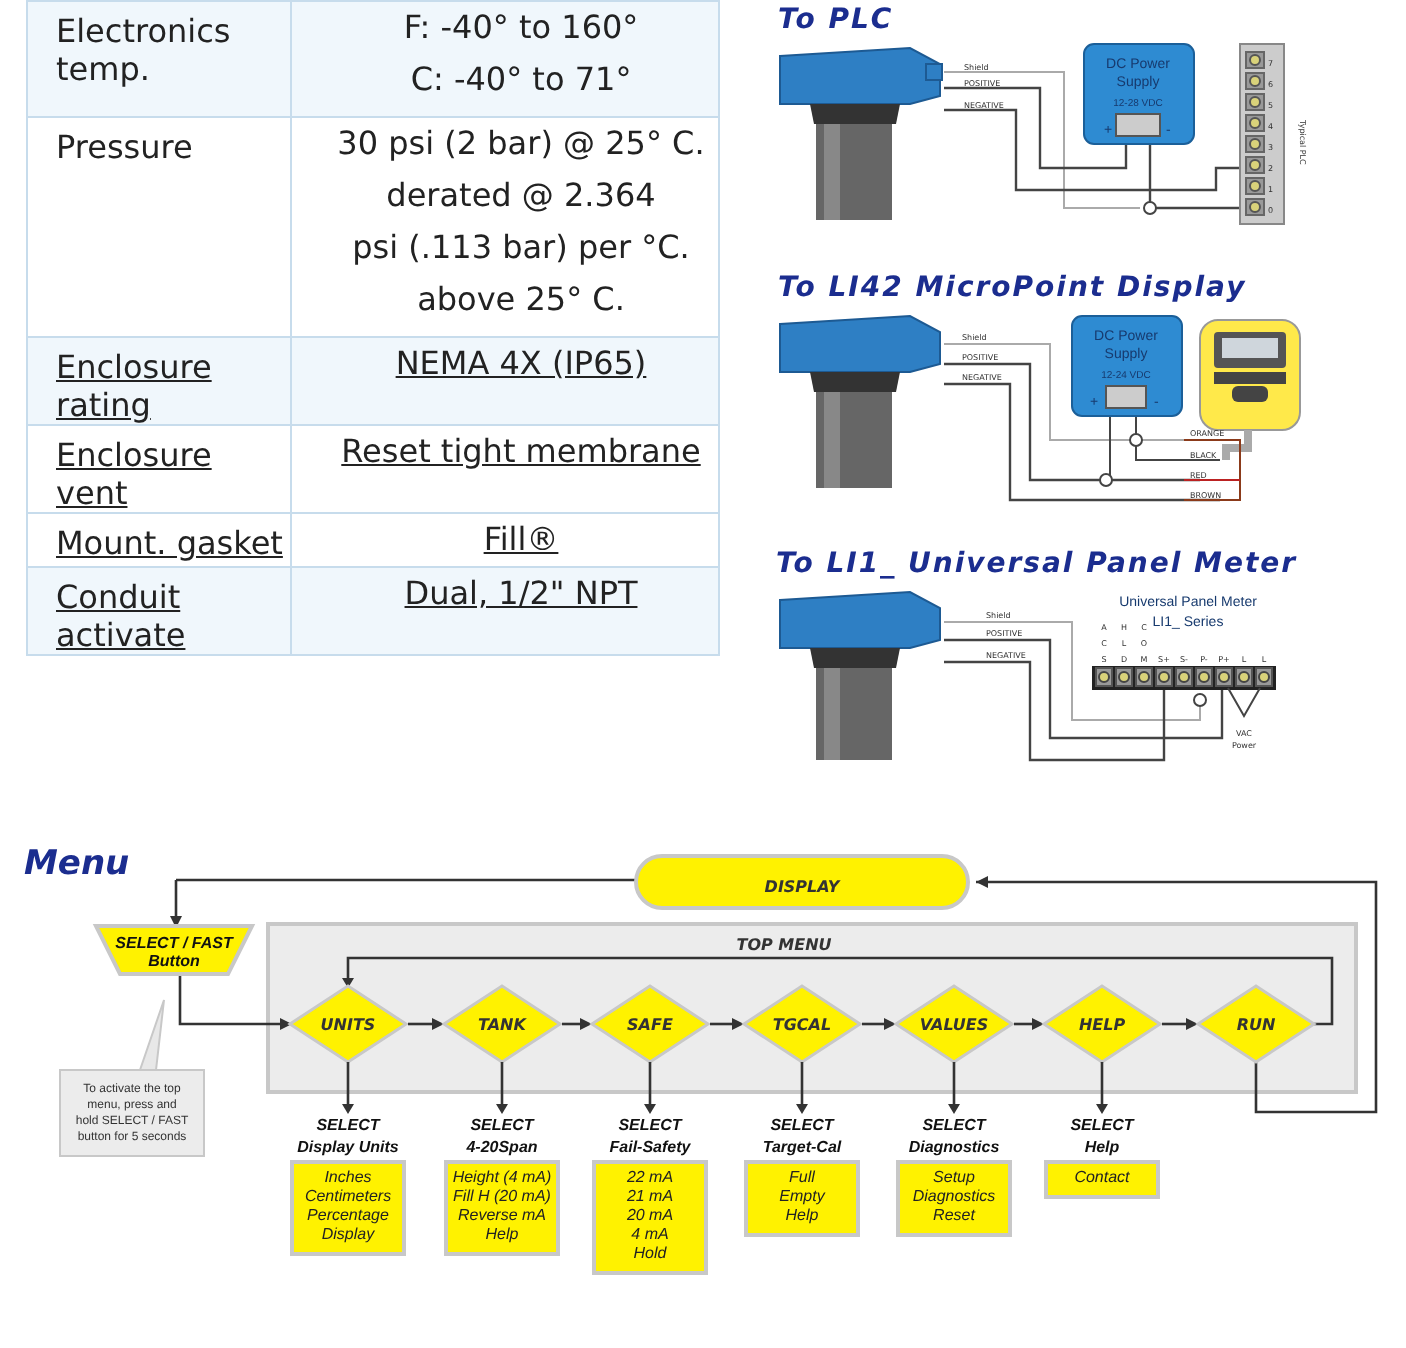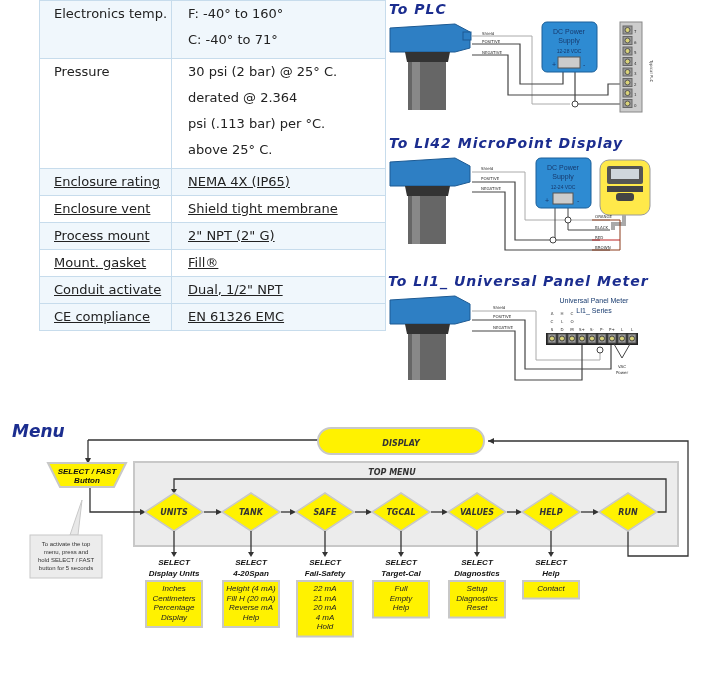--- a/index.html
+++ b/index.html
@@ -1,21 +1,21 @@
 <!DOCTYPE html>
 <html><head>
 <meta charset="utf-8">
 <style>
   html, body { margin:0; padding:0; background:#ffffff; }
   body { width:703px; height:674px; position:relative; overflow:hidden; font-family:"DejaVu Sans", sans-serif; }
-  .spec-table { position:absolute; left:13px; top:0; width:347px; border-collapse:collapse; font-family:"DejaVu Sans", sans-serif; font-size:13px; color:#222;margin-left:26px; }
+  .spec-table { position:absolute; left:13px; top:0; width:347px; border-collapse:collapse; font-family:"DejaVu Sans", sans-serif; font-size:16px; color:#222; }
   .spec-table td { border:1px solid #c7dcec; vertical-align:top; padding:0; }
   .spec-table tr.alt td { background:#f0f7fc; }
   .spec-table td.k { width:117px; padding:5px 0 0 14px; }
-  .spec-table td.v { padding:5px 0 0 16px; }
+  .spec-table td.v { padding:5px 0 0 16px;text-align:center; }
   .spec-table td .line { height:26px; line-height:16px; }
   .spec-table tr.single td { height:20px;text-decoration:underline; }
   .spec-table tr.single td .line { height:21px; }
 
   svg { position:absolute; left:0; top:0; }
   .wtitle { font-family:"DejaVu Sans", sans-serif; font-weight:bold; font-style:italic; fill:#1b2d8f; font-size:14px; letter-spacing:1px; }
   .small { font-family:"DejaVu Sans", sans-serif; font-size:4px; fill:#333; }
   .psu { font-family:"Liberation Sans", sans-serif; fill:#173a6e; }
   .menu-title { font-family:"DejaVu Sans", sans-serif; font-weight:bold; font-style:italic; fill:#1b2d8f; font-size:17px; }
   .dtxt { font-family:"DejaVu Sans", sans-serif; font-weight:bold; font-style:italic; font-size:8px; fill:#333; }
@@ -46,45 +46,33 @@
       </tr>
       <tr class="alt single">
         <td class="k">Enclosure rating</td>
         <td class="v">
           <div class="line">NEMA 4X (IP65)</div>
         </td>
       </tr>
       <tr class=" single">
         <td class="k">Enclosure vent</td>
         <td class="v">
-          <div class="line">Shield tight membrane</div>
-        </td>
-      </tr>
-      <tr class="alt single">
-        <td class="k">Process mount</td>
-        <td class="v">
-          <div class="line">2" NPT (2" G)</div>
+          <div class="line">Reset tight membrane</div>
         </td>
       </tr>
       <tr class=" single">
         <td class="k">Mount. gasket</td>
         <td class="v">
           <div class="line">Fill®</div>
         </td>
       </tr>
       <tr class="alt single">
         <td class="k">Conduit activate</td>
         <td class="v">
           <div class="line">Dual, 1/2" NPT</div>
-        </td>
-      </tr>
-      <tr class="alt single">
-        <td class="k">CE compliance</td>
-        <td class="v">
-          <div class="line">EN 61326 EMC</div>
         </td>
       </tr>
     </tbody>
 </table>
 
 <svg width="703" height="400">
 
   <g>
     <text class="wtitle" x="389" y="14">To PLC</text>
     <g>

